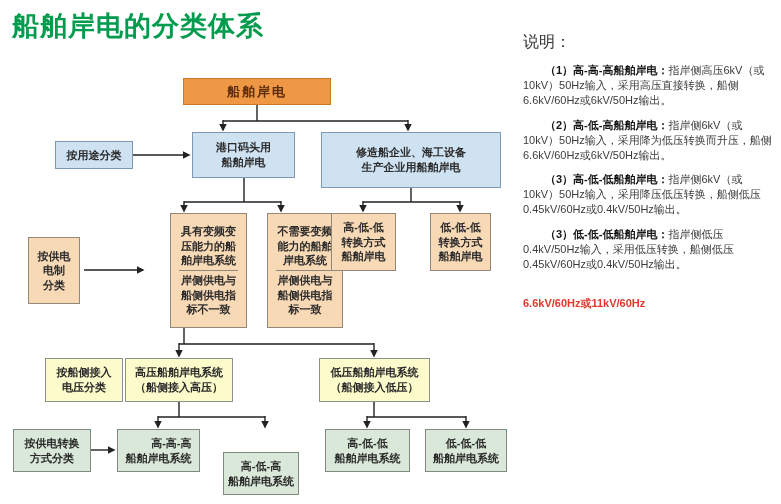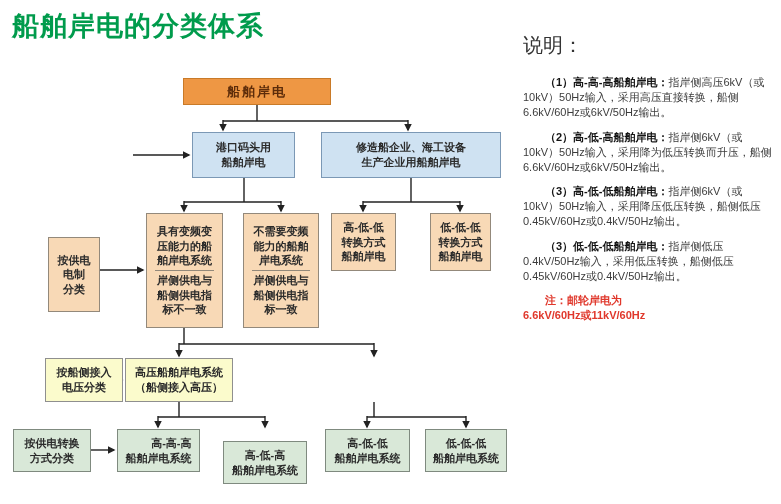--- a/index.html
+++ b/index.html
@@ -30,30 +30,30 @@
     font-size:11px;font-weight:bold;line-height:1.32;color:#2b2b2b;
   }
   .blue{background:var(--blue-fill);border-color:#7b98b5;}
   .peach{background:var(--peach-fill);border-color:#93897b;}
   .yellow{background:var(--yellow-fill);border-color:#8f8f8f;}
   .green{background:var(--green-fill);border-color:#7f8a7f;}
   .root{
     background:var(--root-fill);border-color:#c97a28;
     color:#5d2c0a;font-size:13px;letter-spacing:2px;
   }
-  .split{flex-direction:column;align-items:stretch;justify-content:flex-start;padding:8px;}
+  .split{flex-direction:column;align-items:stretch;justify-content:flex-start;padding:8px;margin-left:24px;}
   .split .cell{
     flex:1;display:flex;align-items:center;justify-content:center;
     text-align:center;white-space:pre-line;
   }
   .split .cell + .cell{border-top:1.2px solid #93897b;text-align:center;}
   .panel{
     position:absolute;left:523px;top:32px;width:252px;color:#3c3c3c;
   }
-  .panel .heading{font-size:20px;margin-bottom:16px;color:#333;}
+  .panel .heading{font-size:16px;margin-bottom:10px;color:#333;}
   .panel p{
     font-size:11px;line-height:1.38;text-indent:2em;margin-bottom:9px;
   }
   .panel p .b{font-weight:bold;color:#141414;}
   .panel p.red{
     color:var(--note-red);margin-top:2px;font-weight:bold;
   }
 </style>
 </head>
 <body>
@@ -97,26 +97,27 @@
         <line x1="374" y1="402" x2="374" y2="417"></line>
         <line x1="367" y1="417" x2="466" y2="417"></line>
         <line x1="367" y1="416" x2="367" y2="427" marker-end="url(#arr)"></line>
         <line x1="466" y1="416" x2="466" y2="427" marker-end="url(#arr)"></line>
         <line x1="91" y1="450" x2="114" y2="450" marker-end="url(#arr)"></line>
       </g>
     </svg>
 
     <div class="box root" style="left:183px;top:78px;width:148px;height:27px;">船舶岸电</div>
 
+    <div class="box blue" style="left:55px;top:141px;width:78px;height:28px;">按用途分类</div>
     <div class="box blue" style="left:192px;top:132px;width:103px;height:46px;">港口码头用
 船舶岸电</div>
-    <div class="box blue" style="left:321px;top:132px;width:180px;height:46px;">修造船企业、海工设备
+    <div class="box blue" style="left:321px;top:132px;width:180px;height:56px;">修造船企业、海工设备
 生产企业用船舶岸电</div>
 
-    <div class="box peach" style="left:48px;top:237px;width:52px;height:75px;">按供电
+    <div class="box peach" style="left:28px;top:237px;width:52px;height:67px;">按供电
 电制
 分类</div>
     <div class="box peach split" style="left:146px;top:213px;width:77px;height:115px;">
       <div class="cell">具有变频变
 压能力的船
 舶岸电系统</div>
       <div class="cell">岸侧供电与
 船侧供电指
 标不一致</div>
     </div>
@@ -132,35 +133,37 @@
 转换方式
 船舶岸电</div>
     <div class="box peach" style="left:430px;top:213px;width:61px;height:58px;">低-低-低
 转换方式
 船舶岸电</div>
 
     <div class="box yellow" style="left:13px;top:358px;width:78px;height:44px;margin-left:32px;">按船侧接入
 电压分类</div>
     <div class="box yellow" style="left:125px;top:358px;width:108px;height:44px;">高压船舶岸电系统
 （船侧接入高压）</div>
+    <div class="box yellow" style="left:319px;top:358px;width:111px;height:44px;">低压船舶岸电系统
+（船侧接入低压）</div>
 
     <div class="box green" style="left:13px;top:429px;width:78px;height:43px;">按供电转换
 方式分类</div>
     <div class="box green" style="left:117px;top:429px;width:83px;height:43px;text-align:right;">高-高-高
 船舶岸电系统</div>
-    <div class="box green" style="left:223px;top:441px;width:84px;height:43px;">高-低-高
+    <div class="box green" style="left:223px;top:452px;width:76px;height:43px;">高-低-高
 船舶岸电系统</div>
     <div class="box green" style="left:325px;top:429px;width:85px;height:43px;">高-低-低
 船舶岸电系统</div>
     <div class="box green" style="left:425px;top:429px;width:82px;height:43px;">低-低-低
 船舶岸电系统</div>
   </div>
 
   <aside class="panel">
     <div class="heading">说明：</div>
     <p><span class="b">（1）高-高-高船舶岸电：</span><span>指岸侧高压6kV（或10kV）50Hz输入，采用高压直接转换，船侧6.6kV/60Hz或6kV/50Hz输出。</span></p>
     <p><span class="b">（2）高-低-高船舶岸电：</span><span>指岸侧6kV（或10kV）50Hz输入，采用降为低压转换而升压，船侧6.6kV/60Hz或6kV/50Hz输出。</span></p>
     <p><span class="b">（3）高-低-低船舶岸电：</span><span>指岸侧6kV（或10kV）50Hz输入，采用降压低压转换，船侧低压0.45kV/60Hz或0.4kV/50Hz输出。</span></p>
     <p><span class="b">（3）低-低-低船舶岸电：</span><span>指岸侧低压0.4kV/50Hz输入，采用低压转换，船侧低压0.45kV/60Hz或0.4kV/50Hz输出。</span></p>
-    <p class="red"><span>注：邮轮岸电为</span><br><span>6.6kV/60Hz或11kV/60Hz</span></p>
+    <p class="red"><br><span>6.6kV/60Hz或11kV/60Hz</span></p>
   </aside>
 
 </div>
 
 </body></html>

